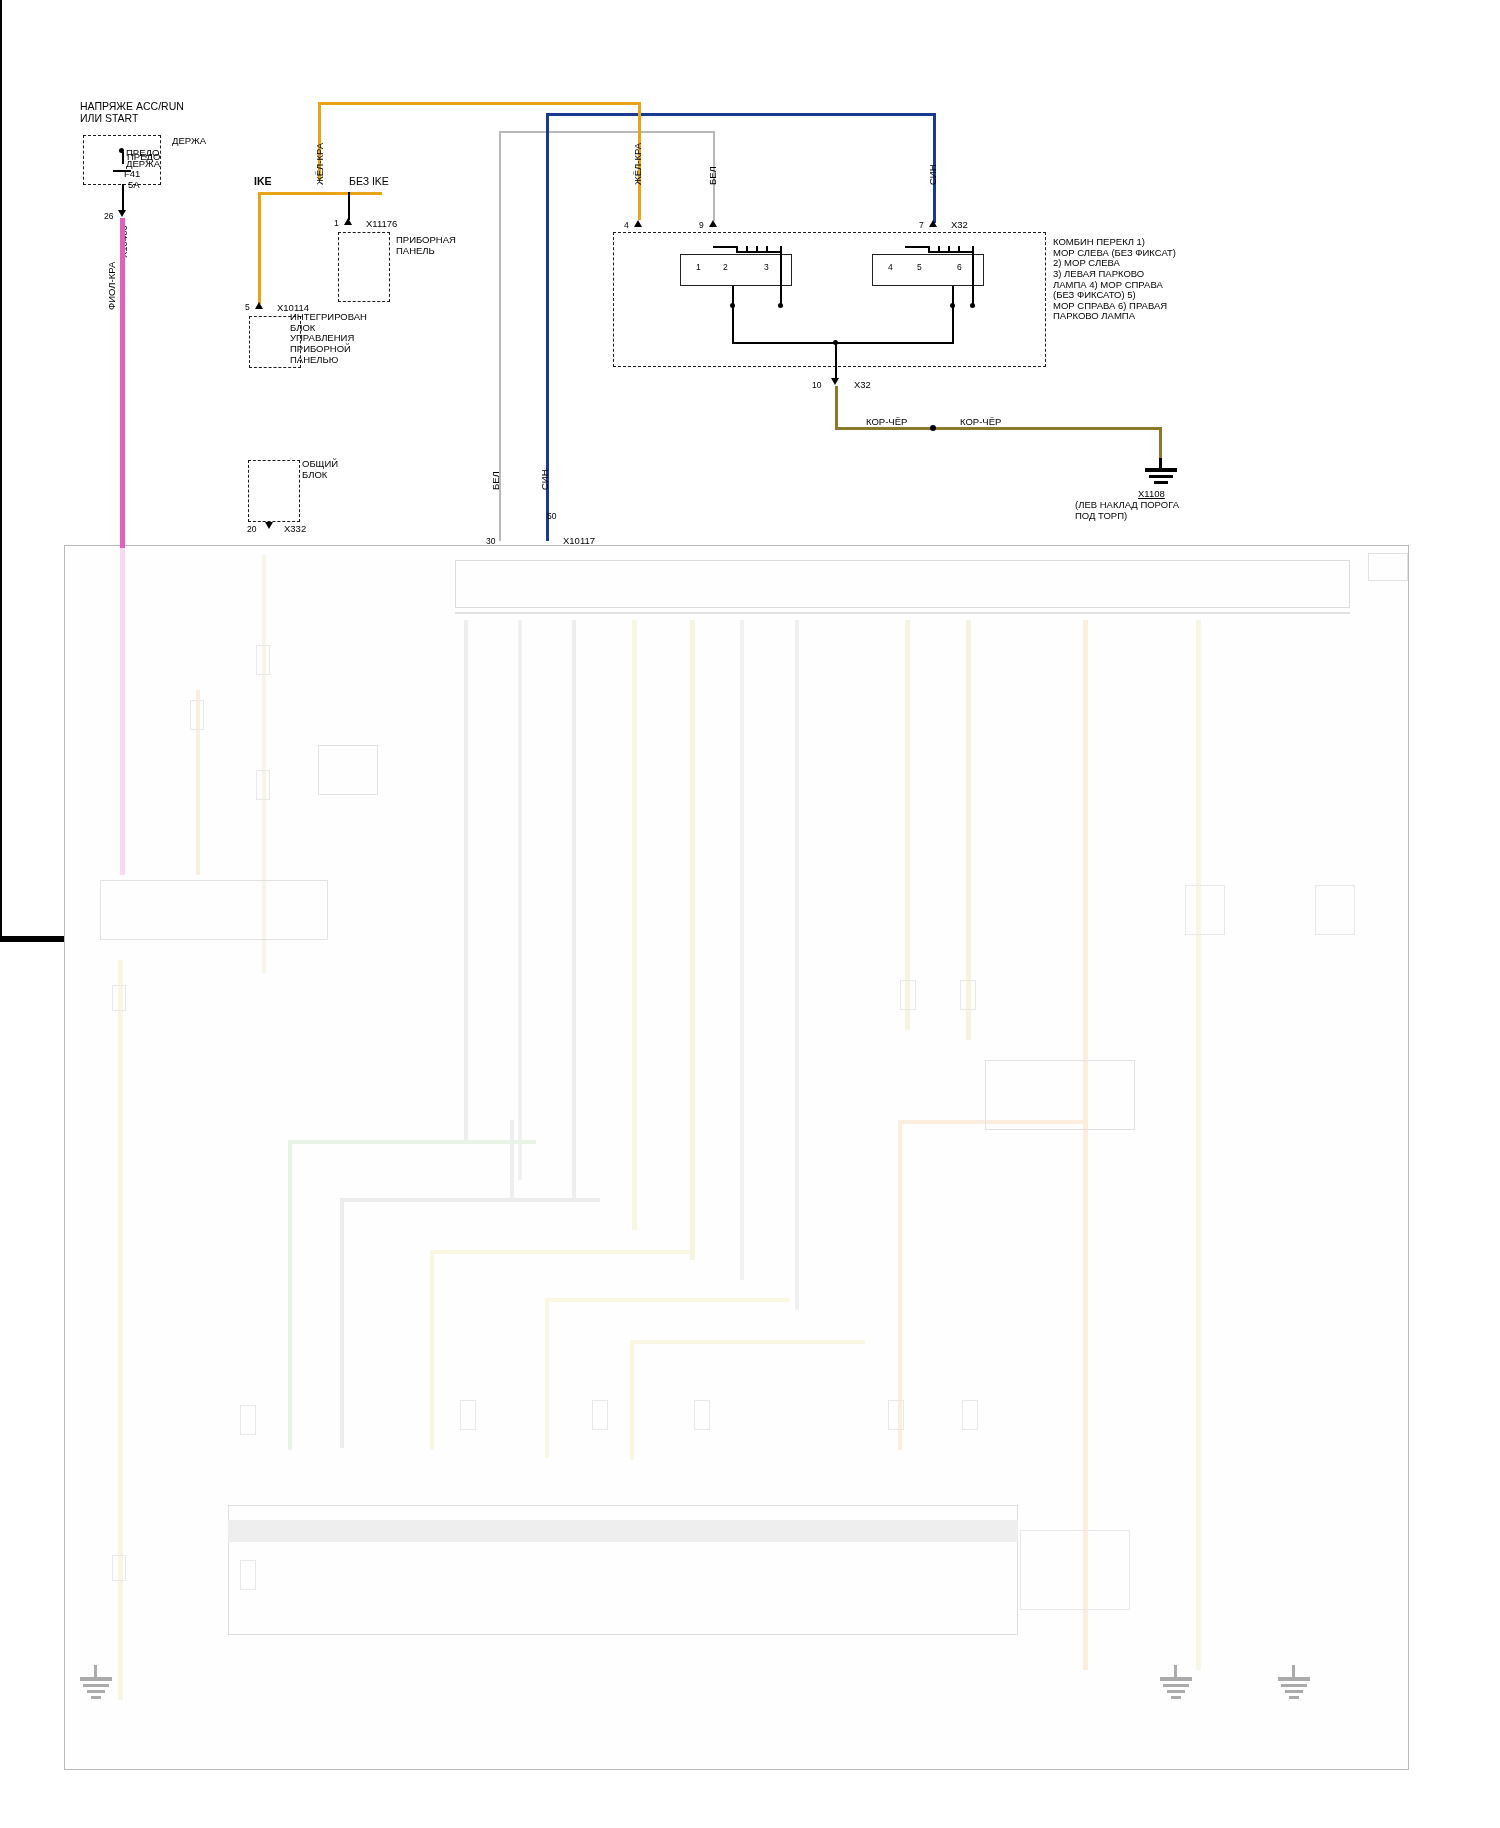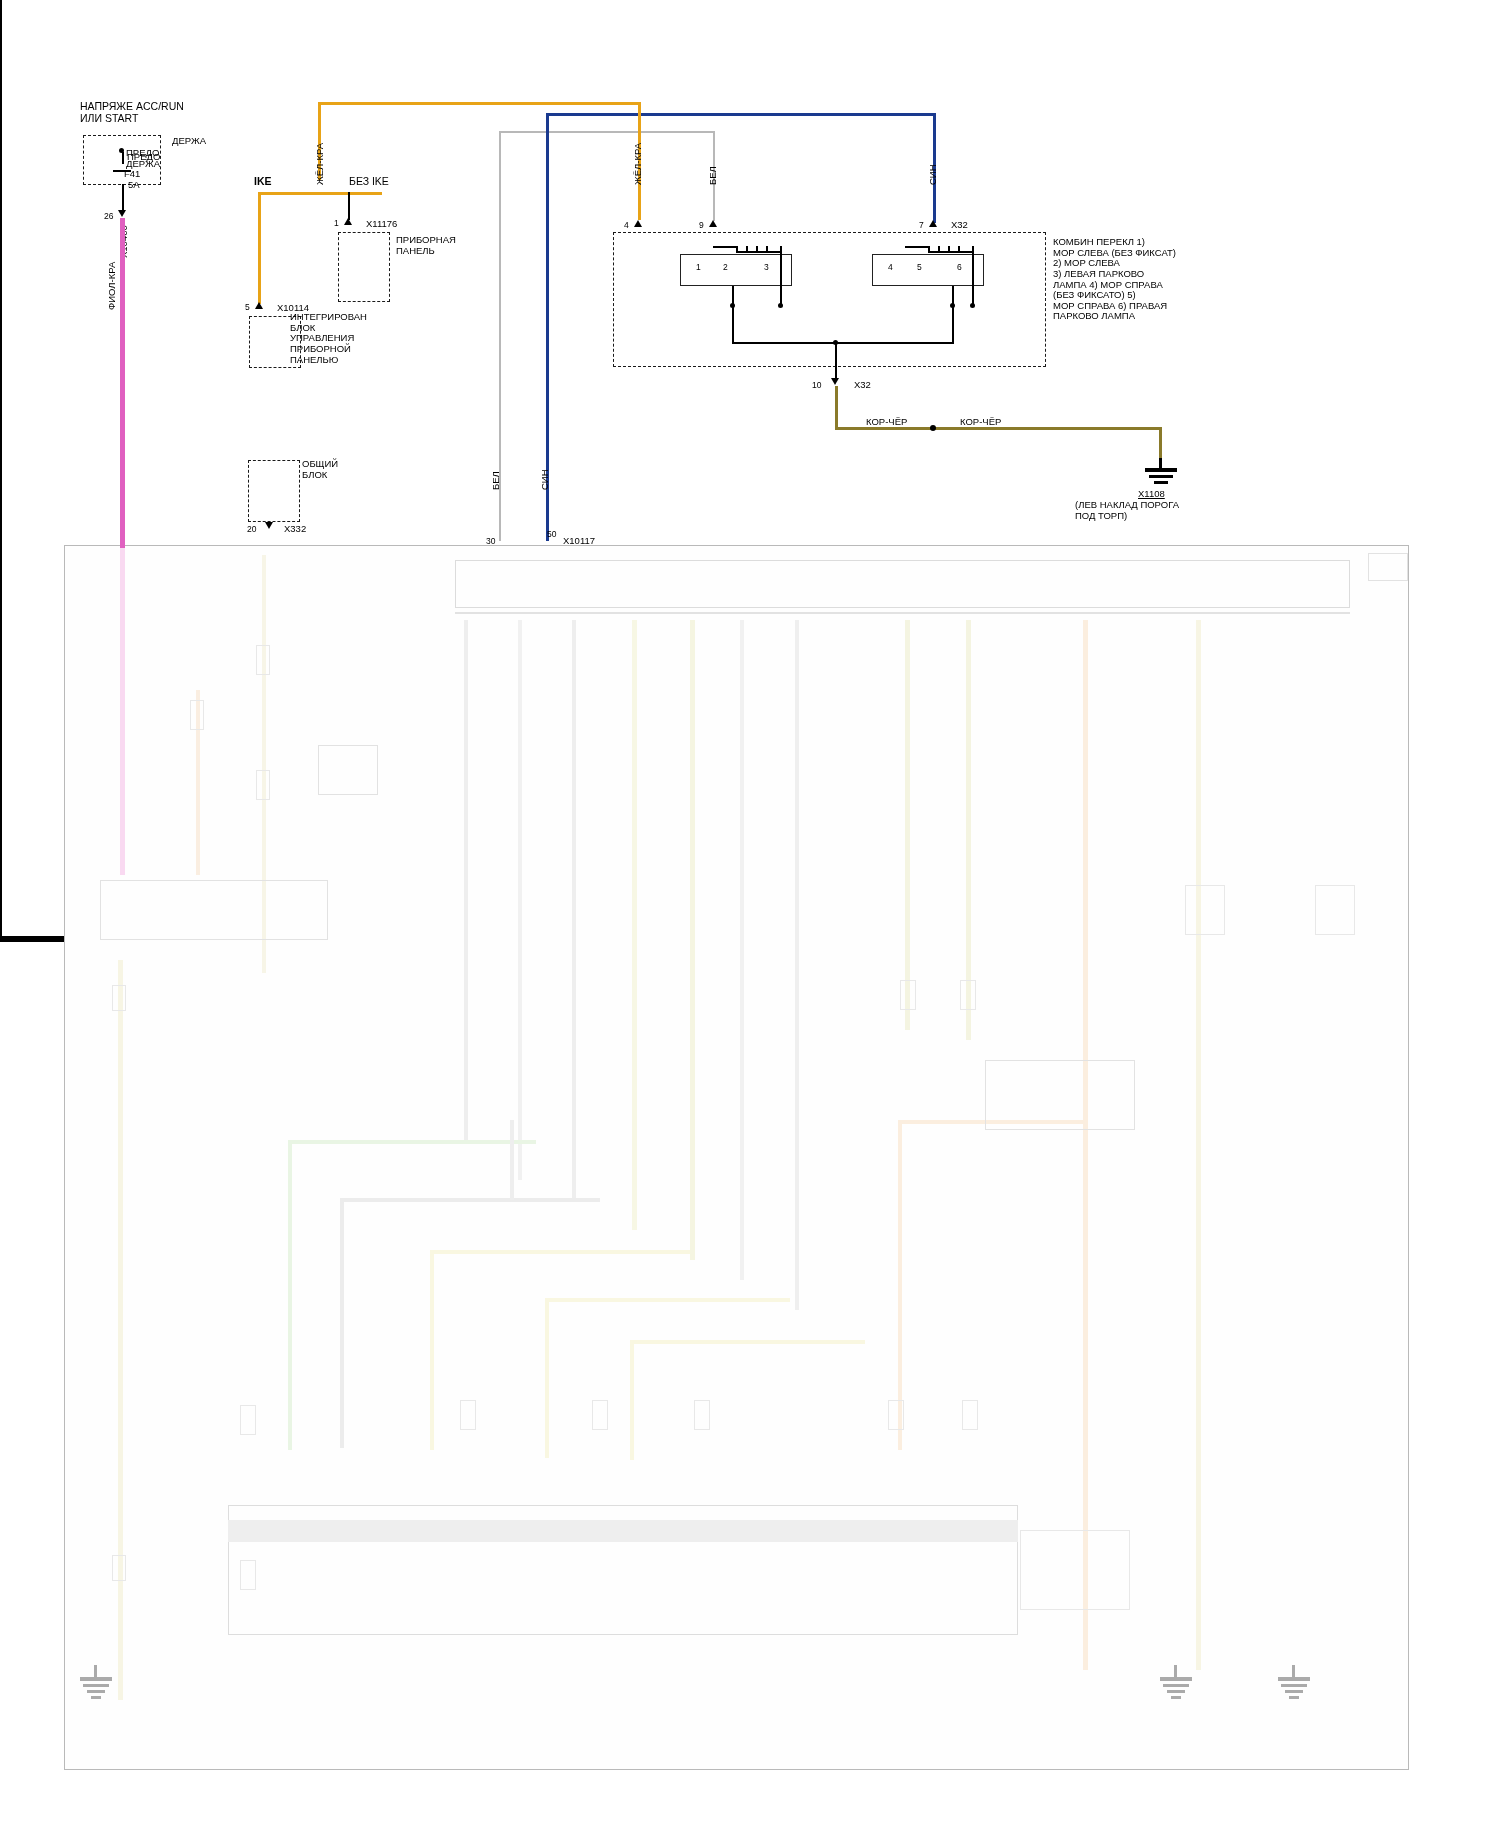--- a/index.html
+++ b/index.html
@@ -252,21 +252,21 @@
 
   <div class="wire" style="left:499px;top:131px;width:2px;height:410px;background:#b8b8b8;"></div>
   <div class="wire" style="left:499px;top:131px;width:216px;height:2px;background:#b8b8b8;"></div>
   <div class="vert sm" style="left:490px;top:490px;">БЕЛ</div>
   <div class="lbl xs" style="left:486px;top:537px;">30</div>
 
   <div class="wire" style="left:546px;top:113px;width:390px;height:3px;background:#1a3a8f;"></div>
   <div class="wire" style="left:546px;top:113px;width:3px;height:428px;background:#1a3a8f;"></div>
   <div class="wire" style="left:933px;top:113px;width:3px;height:110px;background:#1a3a8f;"></div>
   <div class="vert sm" style="left:539px;top:490px;">СИН</div>
-  <div class="lbl xs" style="left:528px;top:530px;padding-left:19px;">50</div>
+  <div class="lbl xs" style="left:528px;top:512px;padding-left:19px;">50</div>
   <div class="lbl sm" style="left:563px;top:536px;">X10117</div>
 
   <div class="wire" style="left:638px;top:102px;width:3px;height:118px;background:#e8a317;"></div>
   <div class="vert sm" style="left:632px;top:185px;">ЖЁЛ-КРА</div>
 
   <div class="wire" style="left:713px;top:131px;width:2px;height:90px;background:#b8b8b8;"></div>
   <div class="vert sm" style="left:707px;top:185px;">БЕЛ</div>
 
   <div class="vert sm" style="left:927px;top:185px;">СИН</div>
 

